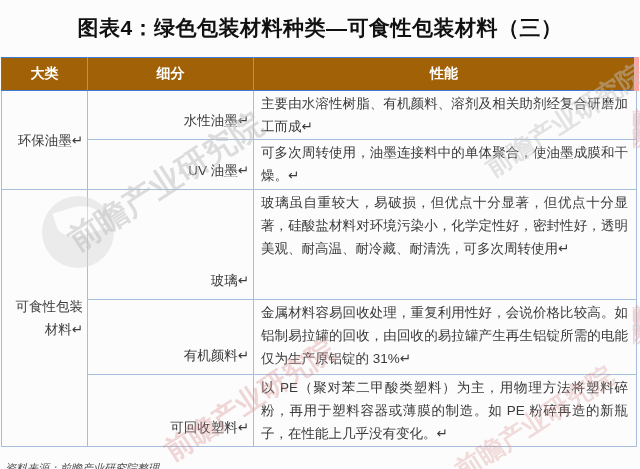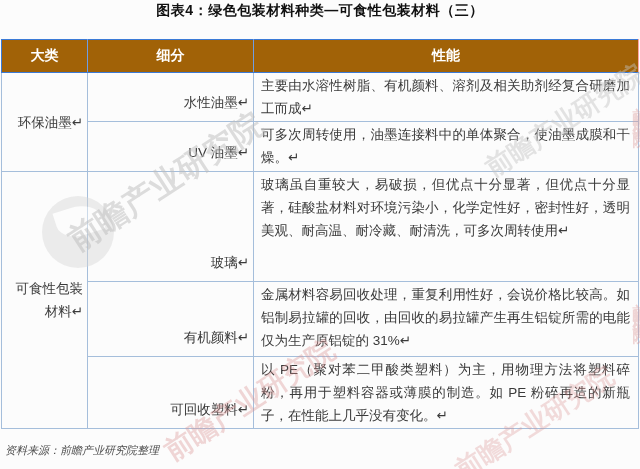--- a/index.html
+++ b/index.html
@@ -5,40 +5,40 @@
   html,body{margin:0;padding:0;}
   body{
     width:640px;height:469px;
     font-family:"Liberation Sans","DejaVu Sans",sans-serif;
     background:#fcfcfc;color:#333;
     -webkit-font-smoothing:antialiased;
   }
   .page{position:relative;width:640px;height:469px;overflow:hidden;background:#fcfcfc;}
 
   .title{
-    margin:0;
+    padding-top:18px;margin:0;
     text-align:center;
-    font-size:14px;font-weight:bold;color:#111;
+    font-size:21px;font-weight:bold;color:#111;
     letter-spacing:.5px;line-height:20px;
   }
 
   table.materials{
     width:638px;margin:19px auto 0;
     border-collapse:collapse;table-layout:fixed;
     font-size:13.5px;
   }
   table.materials col.c-cat{width:86px;}
   table.materials col.c-sub{width:166px;}
   table.materials th{
     background:#a16207;color:#fff;
     font-size:14px;font-weight:bold;
     height:24px;padding:4px;text-align:center;
     border:1px solid #3b7ad6;border-right:1px solid #6f9ee4;
   }
-  table.materials th:last-child{border-right:1px solid #fca5a5;}
+  table.materials th:last-child{border-right:5px solid #fca5a5;}
   table.materials td{
     border:1px solid #a5bedb;
     background:transparent;
     color:#3a3a3a;line-height:23px;
     overflow:hidden;
   }
   td.cat{vertical-align:middle;text-align:right;padding:0 4px 0 8px;}
   td.sub{vertical-align:bottom;text-align:right;padding:0 4px 7px 37px;}
   td.perf{vertical-align:top;text-align:justify;padding:1px 8px 1px 7px;margin-top:10px;}
   tr.r1{height:46px;}

